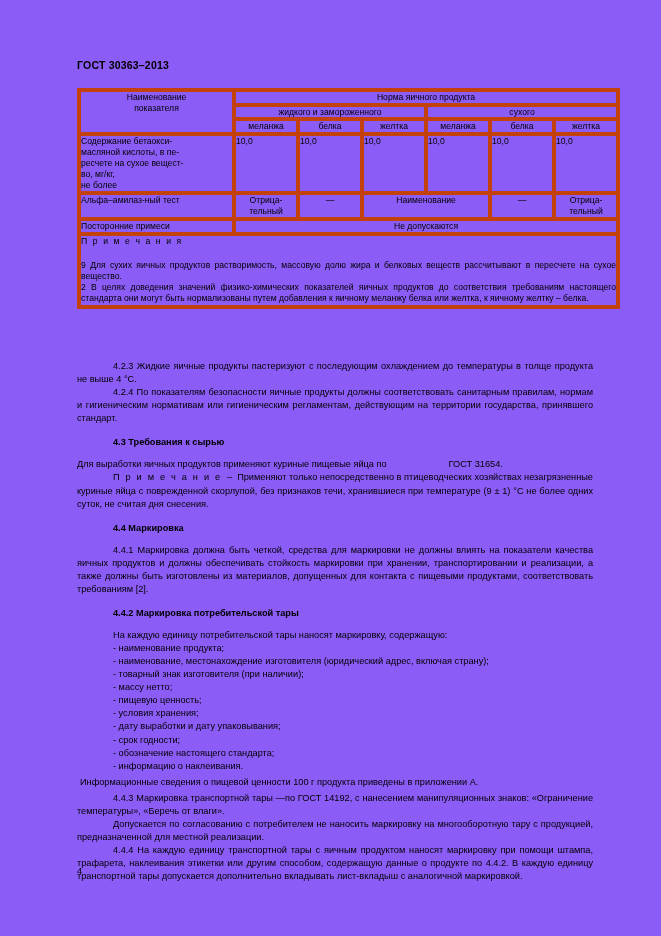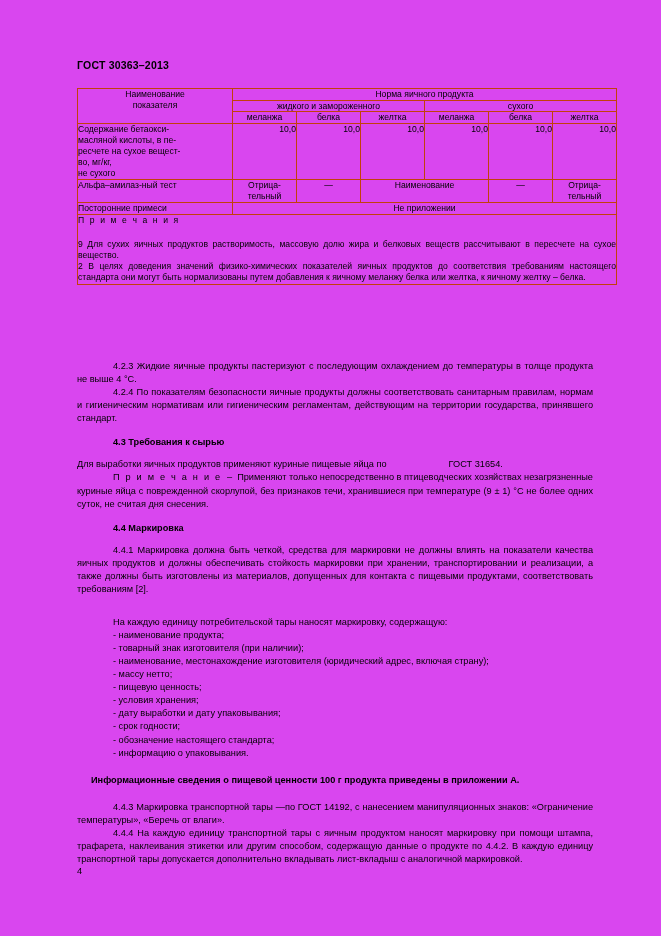--- a/index.html
+++ b/index.html
@@ -13,21 +13,21 @@
     position: relative;
     font-family: "Liberation Sans", sans-serif;
     color: #000000;
     overflow: hidden;
   }
   .page {
     position: absolute;
     left: 0; top: 0;
     width: 661px;
     height: 936px;
-    background: #d946ef;
+    background: #8b5cf6;
   }
   .header-code {
     position: absolute;
     left: 77px;
     top: 59px;
     font-size: 10.5px;
     font-weight: bold;
     letter-spacing: 0.2px;
   }
 
@@ -38,21 +38,21 @@
     top: 88px;
     width: 539px;
   }
   table.spec {
     border-collapse: collapse;
     width: 539px;
     table-layout: fixed;
     font-size: 8.6px;
   }
   table.spec td, table.spec th {
-    border: 1px solid #c2410c;
+    border: 4px solid #c2410c;
     padding: 0;
     font-weight: normal;
     vertical-align: top;
   }
   .hcell {
     text-align: center;
     vertical-align: middle;
     padding: 3px 2px;
     line-height: 1.25;
   }
@@ -62,21 +62,21 @@
     padding: 4px 3px;
     line-height: 1.3;
   }
   .leftcell {
     text-align: left;
     padding: 4px 4px 3px 5px;
     line-height: 1.28;
     vertical-align: top;
   }
   .valcell {
-    text-align: right;
+    text-align: left;
     vertical-align: bottom;
     padding: 3px 2px 4px 2px;
     line-height: 1.25;
   }
   .valcell-mid {
     text-align: center;
     vertical-align: top;
     padding: 4px 2px 3px 2px;
     line-height: 1.25;
   }
@@ -109,24 +109,23 @@
     width: 516px;
     font-size: 9.2px;
     line-height: 1.42;
   }
   .p {
     margin: 0;
     text-align: justify;
     text-indent: 36px;
   }
   .p-noind {
-    margin: 14px;
+    margin: 3px;
     text-align: justify;
     text-indent: 0;
-    font-weight: bold;
   }
   .p-left {
     margin: 0;
     text-align: left;
     text-indent: 0;
   }
   .h-sub {
     margin: 0;
     font-weight: bold;
     text-indent: 36px;
@@ -191,21 +190,21 @@
           <td class="hcell">белка</td>
           <td class="hcell">желтка</td>
         </tr>
 
         <tr>
           <td class="leftcell">
             <span>Содержание бетаокси-</span><br>
             <span>масляной кислоты, в пе-</span><br>
             <span>ресчете на сухое вещест-</span><br>
             <span>во, мг/кг,</span><br>
-            <span>не сухого</span>
+            <span>не более</span>
           </td>
           <td class="valcell">10,0</td>
           <td class="valcell">10,0</td>
           <td class="valcell">10,0</td>
           <td class="valcell">10,0</td>
           <td class="valcell">10,0</td>
           <td class="valcell">10,0</td>
         </tr>
 
         <tr>
@@ -214,21 +213,21 @@
 тельный</span></td>
           <td class="valcell-mid">—</td>
           <td colspan="2" class="valcell-mid">Наименование</td>
           <td class="valcell-mid">—</td>
           <td class="valcell-mid"><span style="white-space:pre-line">Отрица-
 тельный</span></td>
         </tr>
 
         <tr>
           <td class="leftcell">Посторонние примеси</td>
-          <td colspan="6" class="valcell-ctr">Не приложении</td>
+          <td colspan="6" class="valcell-ctr">Не допускаются</td>
         </tr>
 
         <tr>
           <td colspan="7" class="notecell">
             <div class="note-title">П р и м е ч а н и я</div>
             <p class="note-p">9 Для сухих яичных продуктов растворимость, массовую долю жира и белковых веществ рассчитывают в пересчете на сухое вещество.</p>
             <p class="note-p">2 В целях доведения значений физико-химических показателей яичных продуктов до соответствия требованиям настоящего стандарта они могут быть нормализованы путем добавления к яичному меланжу белка или желтка, к яичному желтку – белка.</p>
           </td>
         </tr>
       </tbody>
@@ -247,33 +246,35 @@
 
     <p class="p"><span class="spaced">П р и м е ч а н и е</span>&nbsp;&nbsp;<span>–</span>&nbsp;&nbsp;<span>Применяют только непосредственно в птицеводческих хозяйствах незагрязненные куриные яйца с поврежденной скорлупой, без признаков течи, хранившиеся при температуре (9 ± 1) °С не более одних суток, не считая дня снесения.</span></p>
 
     <div class="gap-md"></div>
     <p class="h-sub">4.4 Маркировка</p>
     <div class="gap-sm"></div>
 
     <p class="p">4.4.1 Маркировка должна быть четкой, средства для маркировки не должны влиять на показатели качества яичных продуктов и должны обеспечивать стойкость маркировки при хранении, транспортировании и реализации, а также должны быть изготовлены из материалов, допущенных для контакта с пищевыми продуктами, соответствовать требованиям [2].</p>
 
     <div class="gap-md"></div>
+    <p class="h-sub">4.4.2 Маркировка потребительской тары</p>
     <div class="gap-sm"></div>
 
     <p class="listline">На каждую единицу потребительской тары наносят маркировку, содержащую:</p>
     <p class="listline">- наименование продукта;</p>
+    <p class="listline">- наименование, местонахождение изготовителя (юридический адрес, включая страну);</p>
     <p class="listline">- товарный знак изготовителя (при наличии);</p>
-    <p class="listline">- наименование, местонахождение изготовителя (юридический адрес, включая страну);</p>
     <p class="listline">- массу нетто;</p>
     <p class="listline">- пищевую ценность;</p>
     <p class="listline">- условия хранения;</p>
     <p class="listline">- дату выработки и дату упаковывания;</p>
     <p class="listline">- срок годности;</p>
     <p class="listline">- обозначение настоящего стандарта;</p>
-    <p class="listline">- информацию о упаковывания.</p>
+    <p class="listline">- информацию о наклеивания.</p>
     <p class="p-noind">Информационные сведения о пищевой ценности 100 г продукта приведены в приложении А.</p>
     <p class="p">4.4.3 Маркировка транспортной тары —по ГОСТ 14192, с нанесением манипуляционных знаков:  «Ограничение температуры», «Беречь от влаги».</p>
+    <p class="p">Допускается по согласованию с потребителем не наносить маркировку на многооборотную тару с продукцией, предназначенной для местной реализации.</p>
     <p class="p">4.4.4 На каждую единицу транспортной тары с яичным продуктом наносят маркировку при помощи штампа, трафарета, наклеивания этикетки или другим способом, содержащую данные о продукте по 4.4.2. В каждую единицу транспортной тары допускается дополнительно вкладывать лист-вкладыш с аналогичной маркировкой.</p>
   </div>
 
   <div class="page-num">4</div>
 
 </div>
 
 </body></html>

